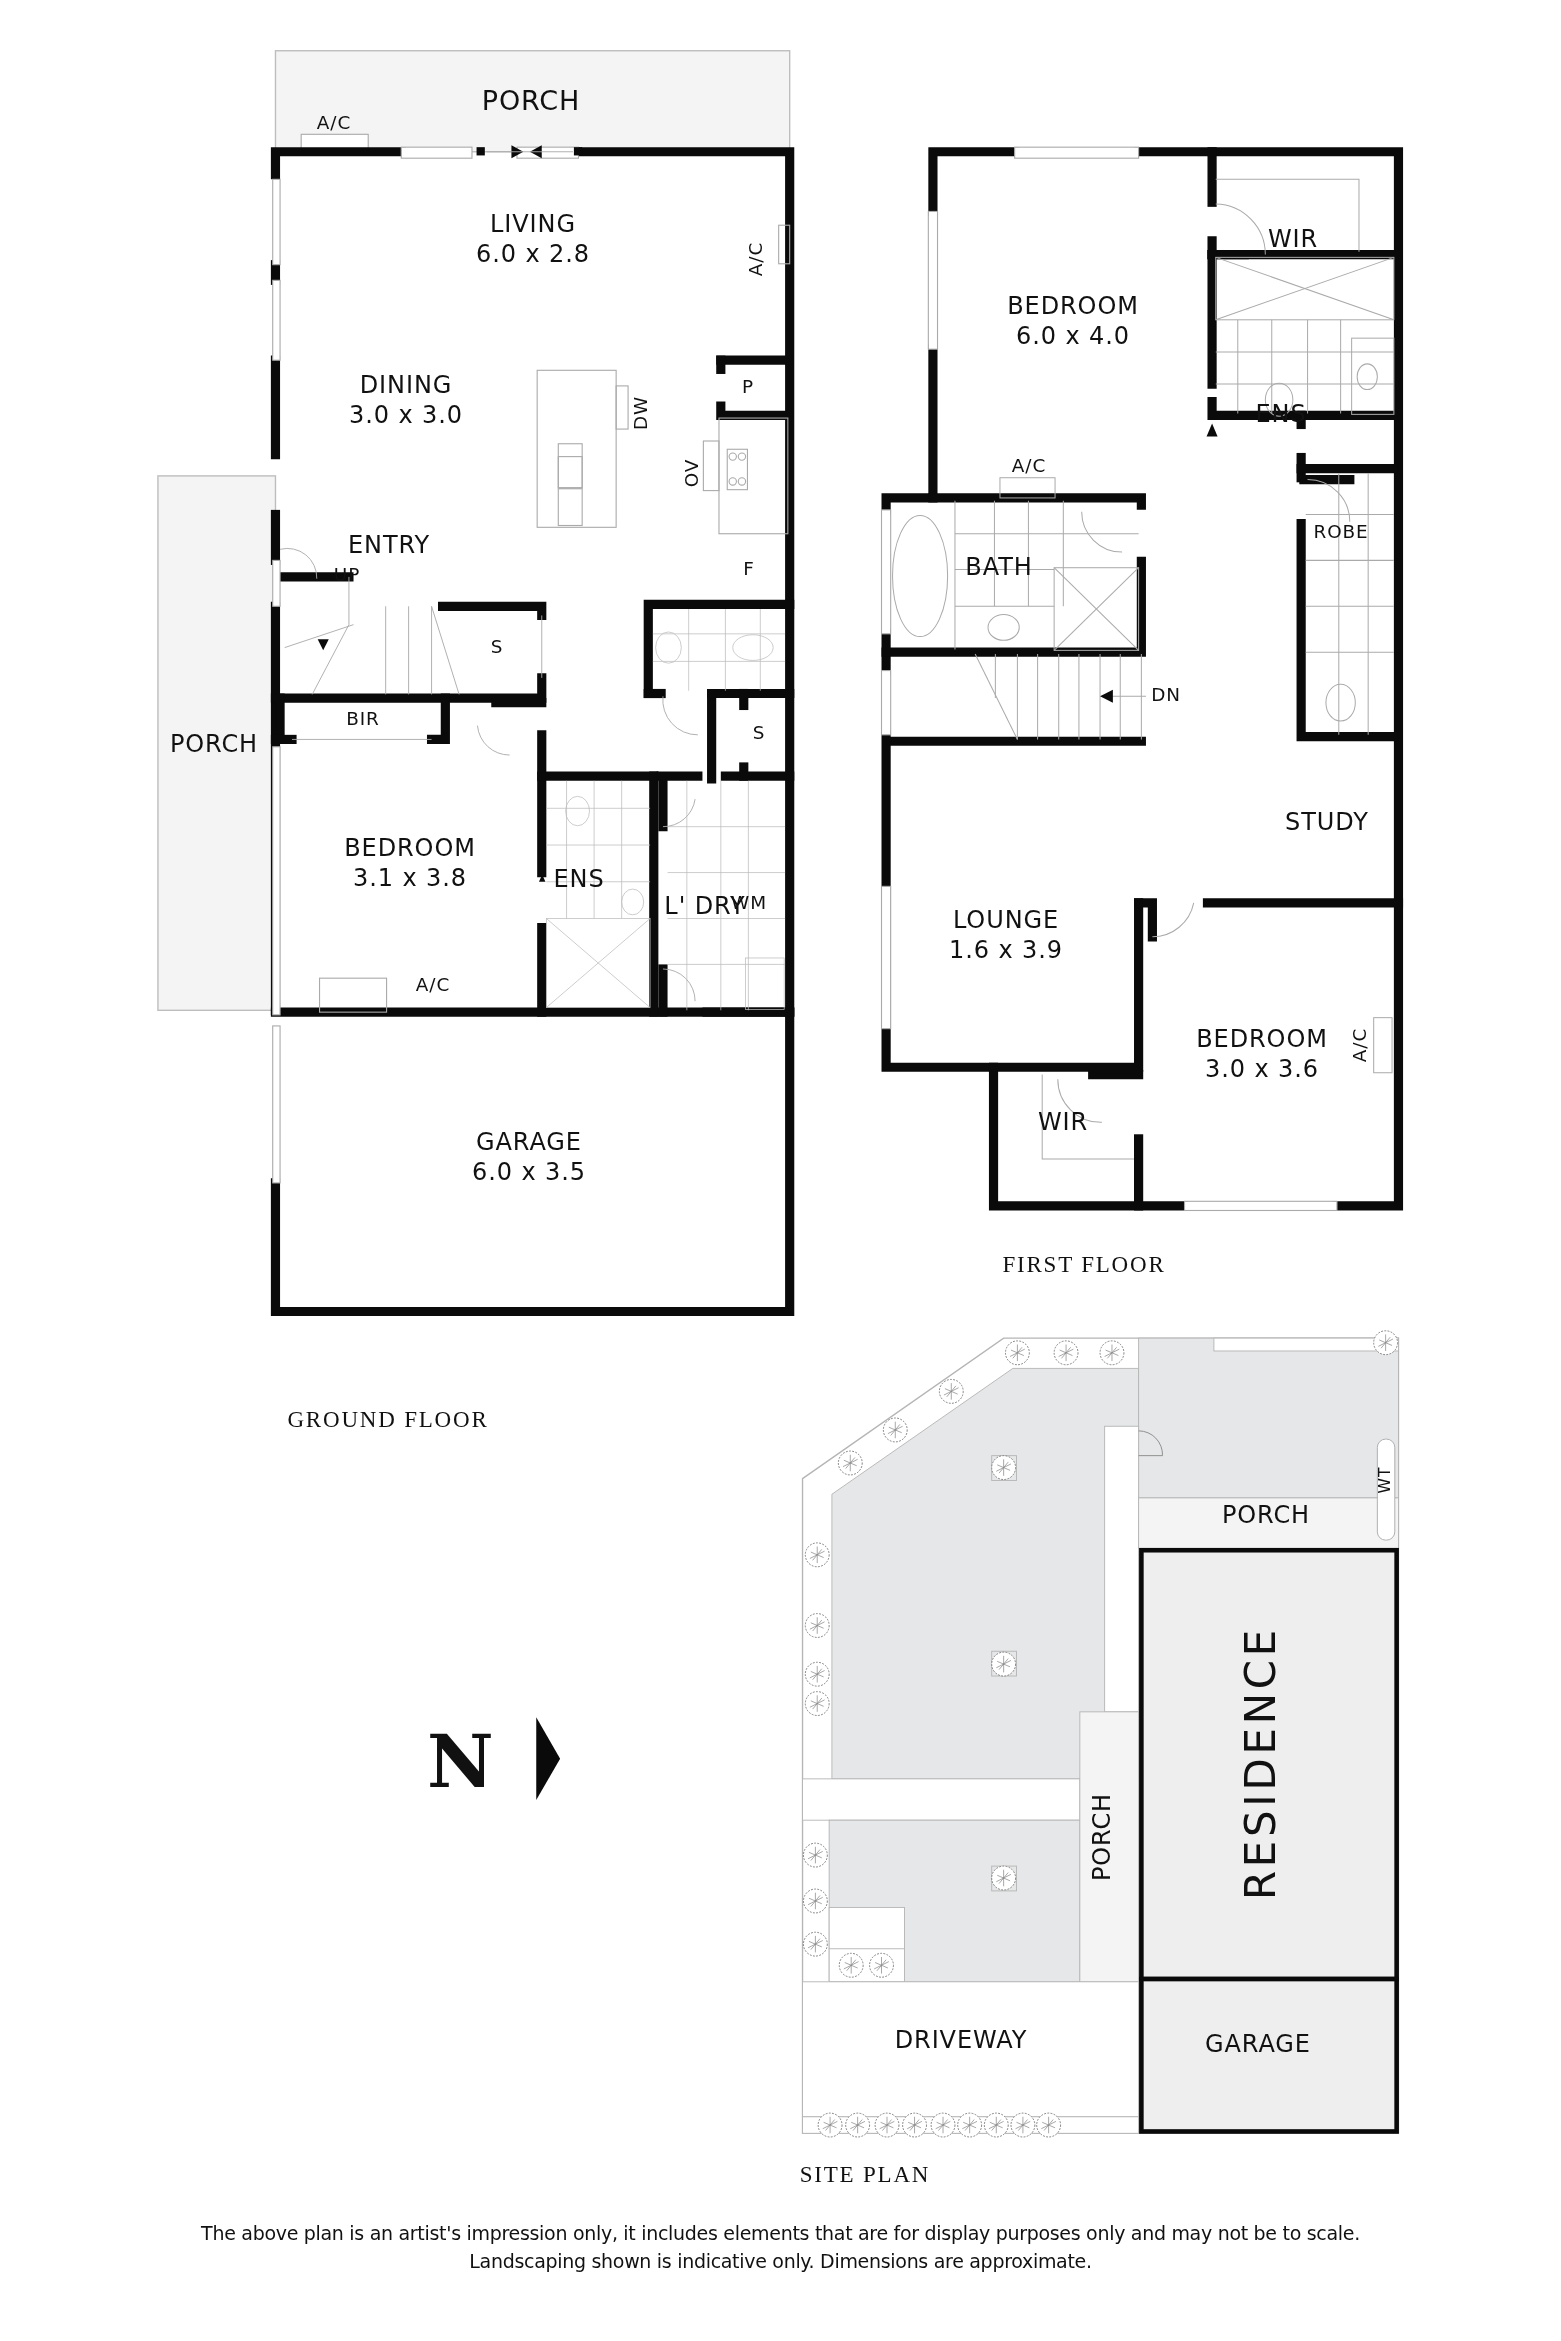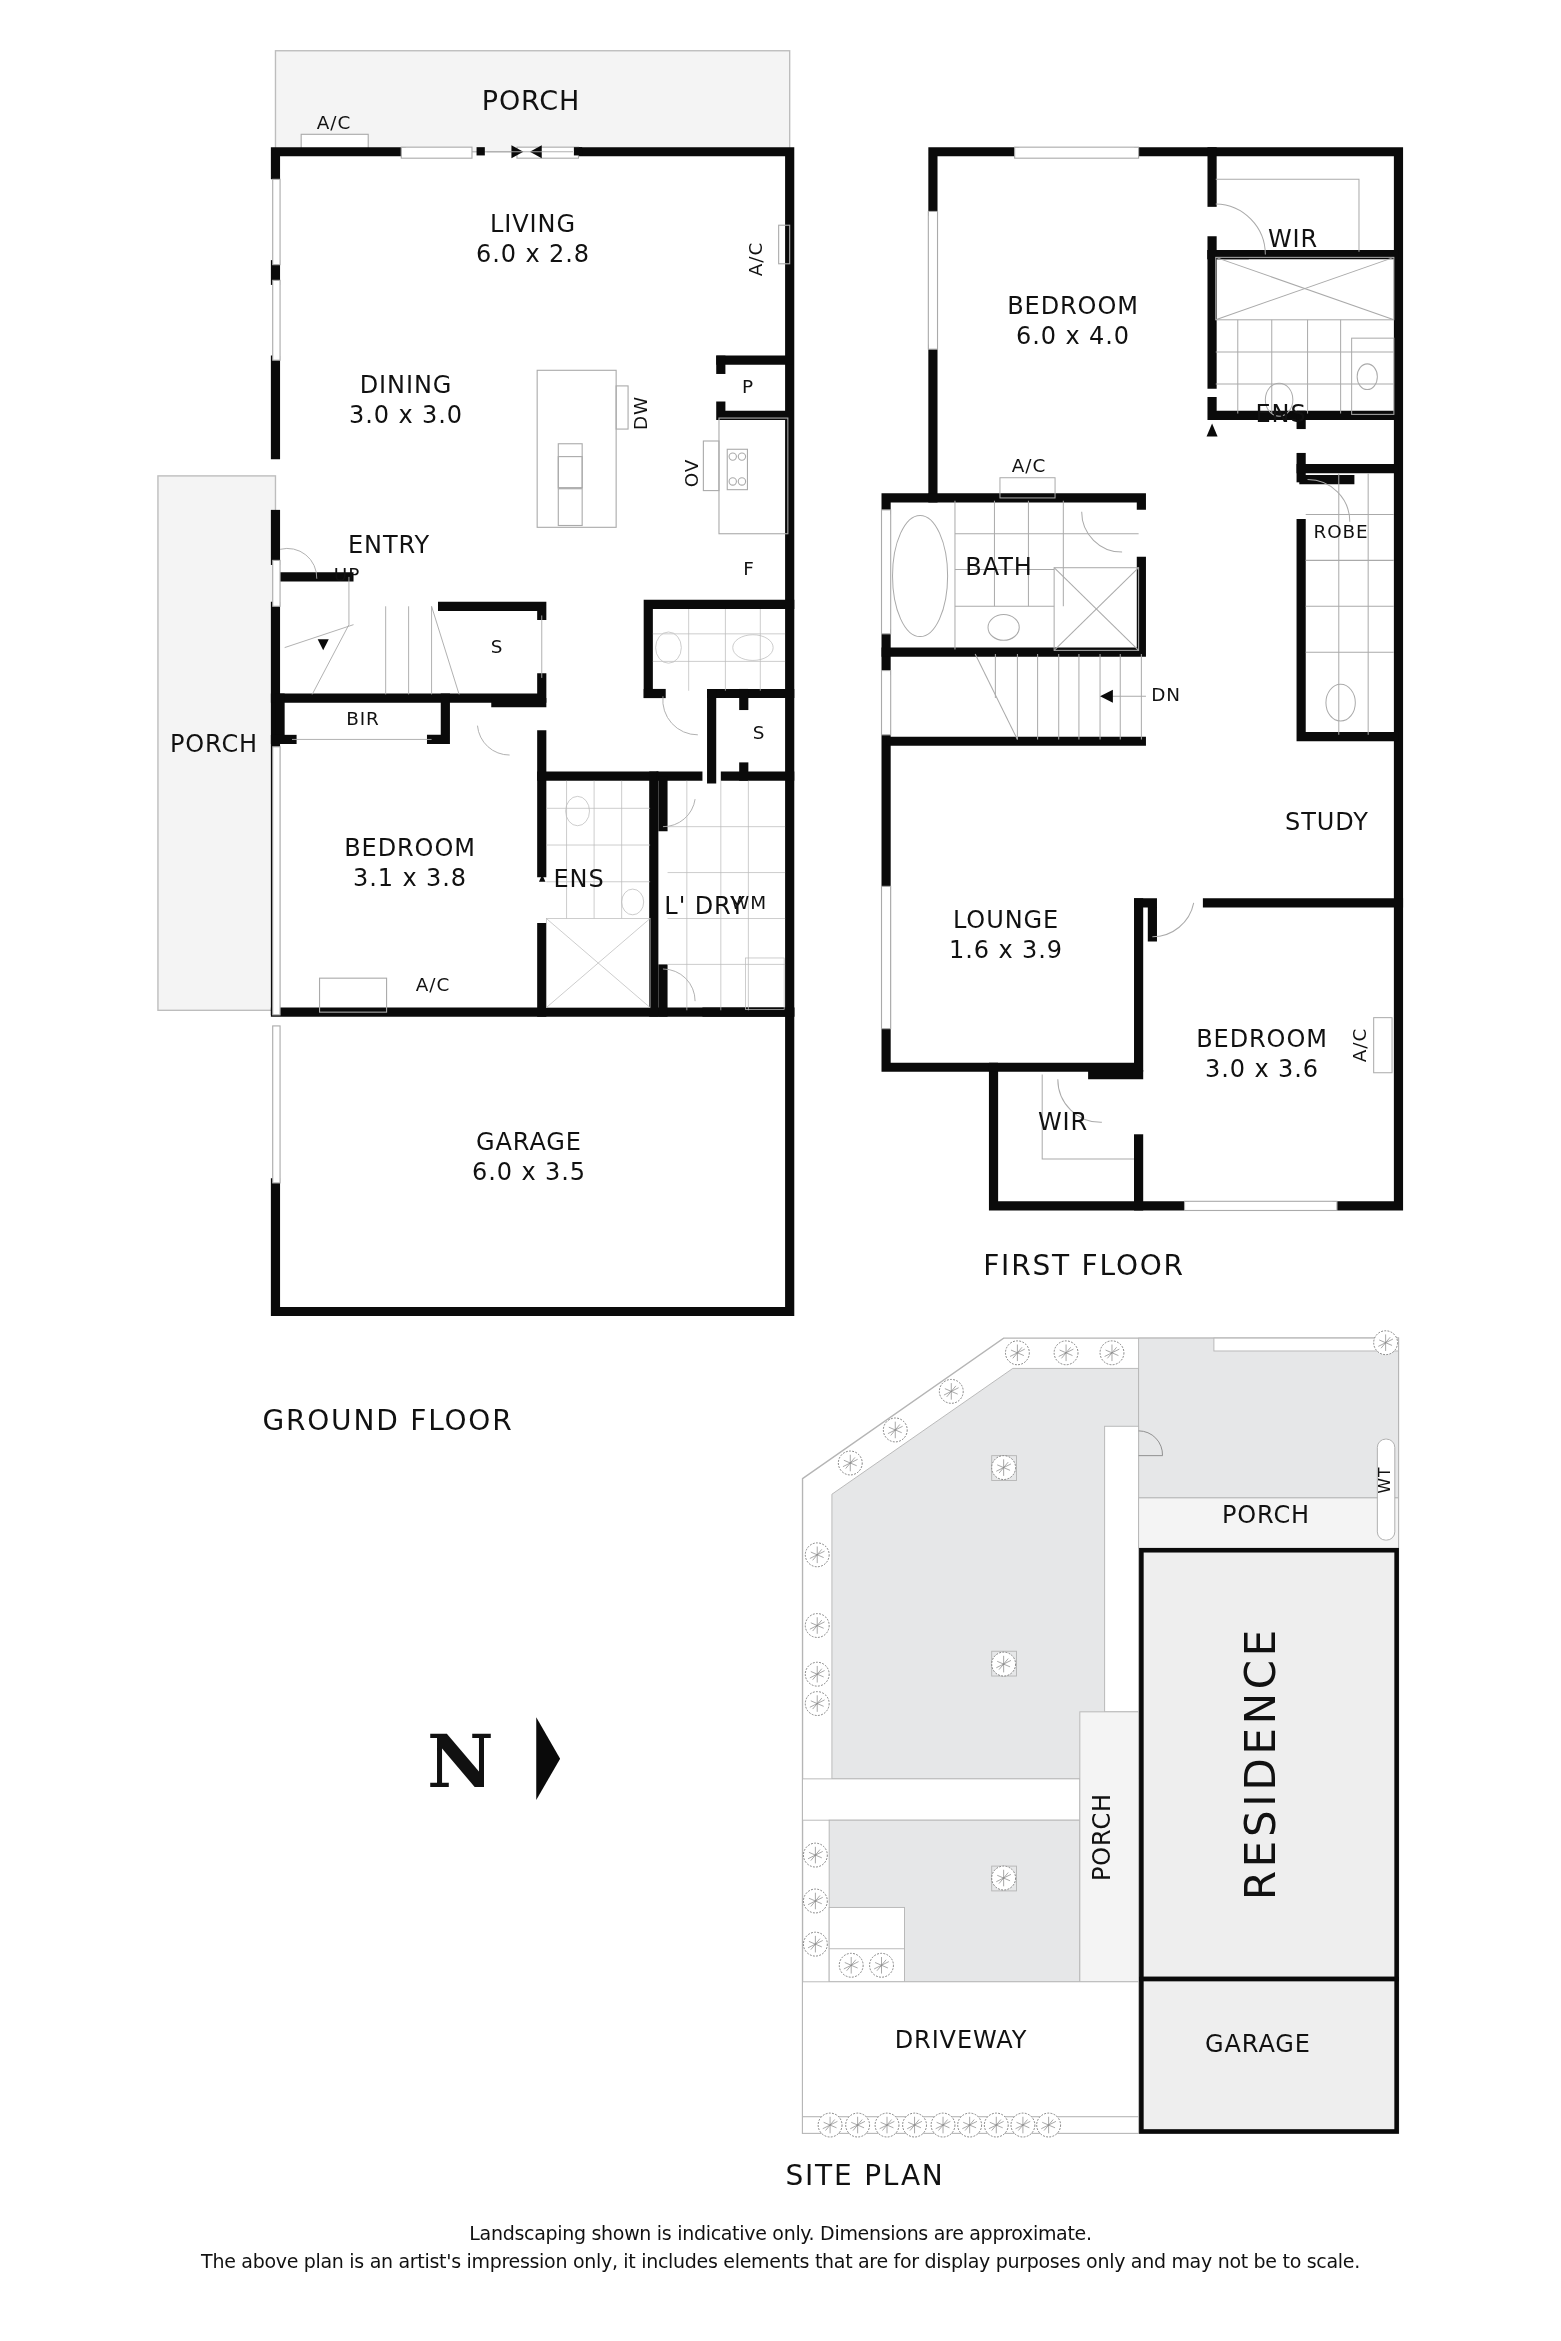--- a/index.html
+++ b/index.html
@@ -4,21 +4,21 @@
 <style>
   html,body{margin:0;padding:0;background:#ffffff;}
   body{width:1561px;height:2342px;position:relative;overflow:hidden;font-family:"Liberation Sans",sans-serif;color:#111;}
   svg{position:absolute;left:0;top:0;}
   .lbl{position:absolute;font-family:"DejaVu Sans",sans-serif;color:#111;text-align:center;white-space:nowrap;transform:translate(-50%,-50%);letter-spacing:0.9px;line-height:1.25;}
   .lg{font-size:27px;}
   .md{font-size:24px;}
   .sm{font-size:18.4px;}
   .xs{font-size:15.6px;}
   .rot{transform:translate(-50%,-50%) rotate(-90deg);}
-  .title{font-size:28px;letter-spacing:1.8px;}
+  .title{font-size:23px;letter-spacing:1.8px;font-family:Liberation Serif, serif;}
   .north{position:absolute;left:427px;top:1725px;font-family:"DejaVu Serif",serif;font-weight:bold;font-size:73px;line-height:1;}
   .disclaimer{position:absolute;left:0;width:1561px;top:2220px;text-align:center;font-family:"DejaVu Sans",sans-serif;font-size:19px;line-height:1.45;color:#111;letter-spacing:-0.3px;}
   .resid{font-size:42px;letter-spacing:3.7px;}
 </style>
 </head>
 <body>
 
 <svg width="1561" height="2342" viewBox="0 0 1700 2550">
   <defs>
     <g id="shrub">
@@ -376,16 +376,16 @@
 <div class="lbl xs rot" style="left:1386px;top:1480px">WT</div>
 <div class="lbl resid rot" style="left:1261px;top:1763px">RESIDENCE</div>
 <div class="lbl md rot" style="left:1102px;top:1837px">PORCH</div>
 <div class="lbl md" style="left:961px;top:2040px">DRIVEWAY</div>
 <div class="lbl md" style="left:1258px;top:2044px">GARAGE</div>
 <div class="lbl title" style="left:865px;top:2175px">SITE PLAN</div>
 
 <div class="north">N</div>
 
 <div class="disclaimer">
+  <div>The above plan is an artist's impression only, it includes elements that are for display purposes only and may not be to scale.</div>
   <div>Landscaping shown is indicative only. Dimensions are approximate.</div>
-  <div>The above plan is an artist's impression only, it includes elements that are for display purposes only and may not be to scale.</div>
 </div>
 
 
 </body></html>

